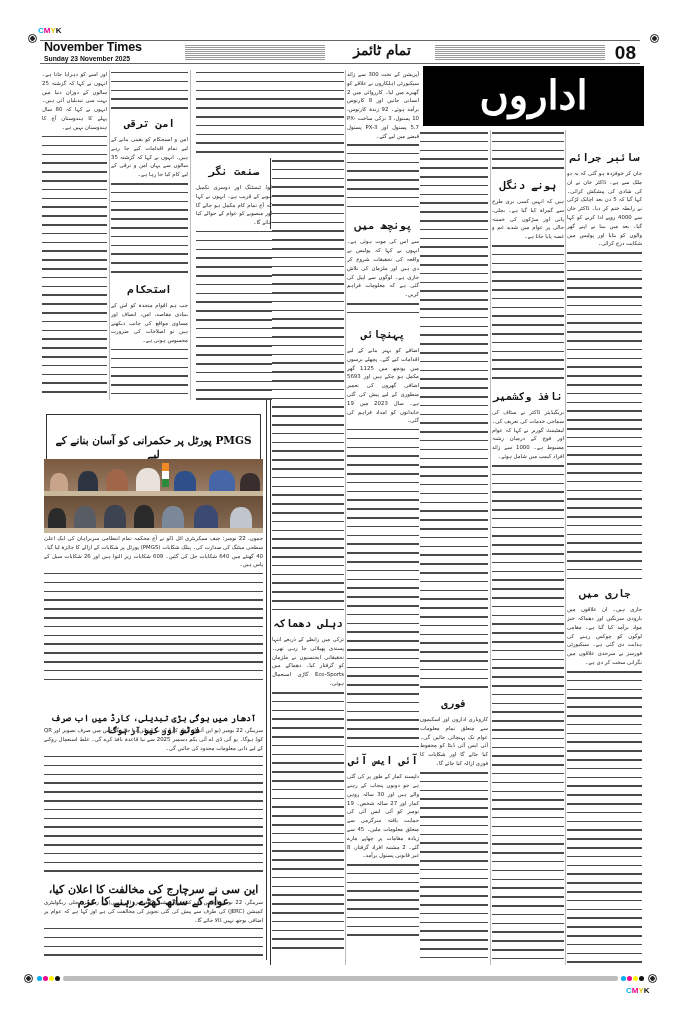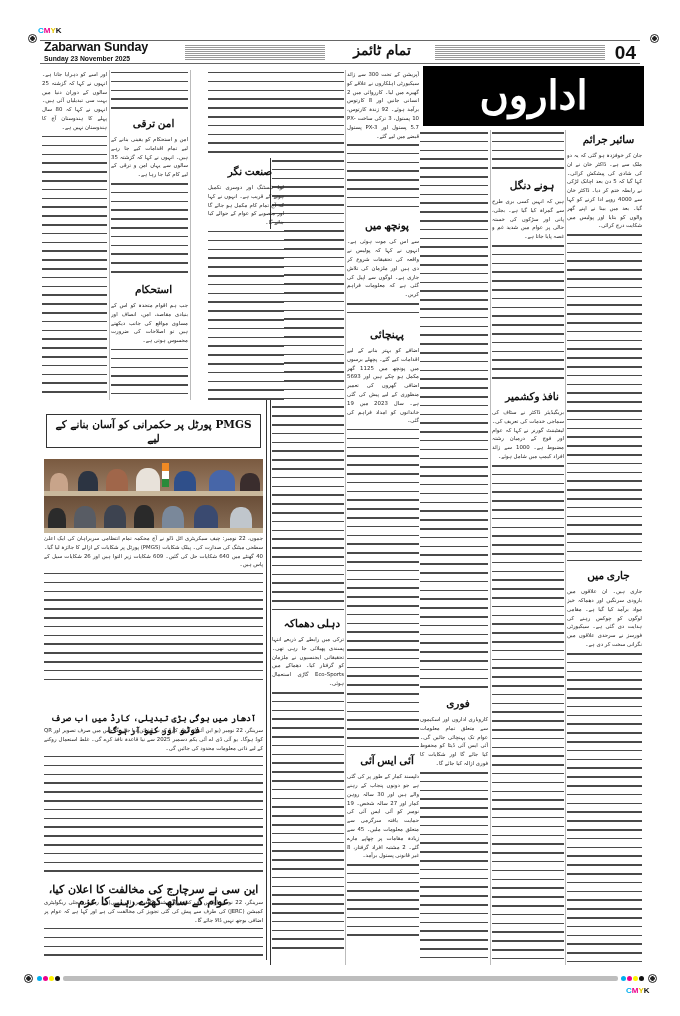--- a/index.html
+++ b/index.html
@@ -21,28 +21,28 @@
   .mast-ur { position: absolute; left: 292px; top: 1px; width: 100px; text-align: center; font-family: "DejaVu Serif", serif; font-weight: bold; font-size: 14px; direction: rtl; color: #111; }
   .page-num { position: absolute; right: 4px; top: 1px; font-family: "Liberation Sans", sans-serif; font-weight: bold; font-size: 19px; line-height: 22px; color: #111; }
 
   
   .banner { position: absolute; left: 423px; top: 66px; width: 221px; height: 60px; background: #000; color: #fff; text-align: center; font-family: "DejaVu Serif", serif; font-weight: bold; font-size: 40px; line-height: 58px; direction: rtl; }
 
   
   .col { position: absolute; overflow: hidden; }
   .col-rule { position: absolute; width: 1px; background: #bbb; }
   .text-block { direction: rtl; text-align: justify; font-family: "DejaVu Sans", sans-serif; font-size: 5.4px; line-height: 8.8px; color: #222; }
-  .sub-head { direction: rtl; text-align: center; font-family: Liberation Serif, serif; font-weight: bold; font-size: 10.5px; line-height: 16px; color: #111; margin: 6px 0 3px; padding-left: 8px; }
+  .sub-head { direction: rtl; text-align: center; font-family: Liberation Mono, monospace; font-weight: bold; font-size: 10.5px; line-height: 16px; color: #111; margin: 6px 0 3px; }
 
   .fake-lines { background: repeating-linear-gradient(#fff 0 2px, #4a4a4a 2px 3.5px, #fff 3.5px 8.8px); }
 
   
   .story-box { position: absolute; left: 40px; top: 400px; width: 227px; height: 560px; border-right: 1px solid #333; }
   .box-head { direction: rtl; text-align: center; font-family: "DejaVu Serif", serif; font-weight: bold; color: #111; }
-  .pmgs-head { position: absolute; left: 6px; top: 14px; width: 215px; border: 1px solid #333; padding: 2px 2px; }
+  .pmgs-head { position: absolute; left: 6px; top: 14px; width: 215px; border: 1px solid #333; padding: 18px 2px; }
   .pmgs-head .h1 { font-size: 10.5px; line-height: 14px; }
   .pmgs-head .h2 { font-size: 10px; line-height: 14px; }
   .photo { position: absolute; left: 44px; top: 459px; width: 219px; height: 74px; overflow: hidden; background: #8a6e55; }
   .photo-row { position: absolute; left: 0; width: 100%; }
   .person { position: absolute; border-radius: 45% 45% 10% 10%; }
   .table-band { position: absolute; left: 0; width: 100%; height: 5px; background: #c9b89c; }
 
   .footer-bar { position: absolute; left: 50px; top: 976px; width: 580px; height: 5px; background: #bdbdbd; border-radius: 2px; }
   .dot { position: absolute; width: 5px; height: 5px; border-radius: 50%; top: 976px; }
 </style>
@@ -50,40 +50,40 @@
 <body>
 
 <div class="reg-mark" style="left:28px; top:34px;"></div>
 <div class="reg-mark" style="left:650px; top:34px;"></div>
 <div class="cmyk-label" style="left:38px; top:26px;">
   <span class="c">C</span><span class="m">M</span><span class="k" style="color:#e6c800">Y</span><span class="k">K</span>
 </div>
 
 <div class="masthead">
   <div class="mast-en">
-    <div class="mast-title">Zabarwan Sunday</div>
+    <div class="mast-title">November Times</div>
     <div class="mast-date">Sunday 23 November 2025</div>
   </div>
   <div class="mast-lines l"></div>
   <div class="mast-ur">تمام ٹائمز</div>
   <div class="mast-lines r"></div>
-  <div class="page-num">04</div>
+  <div class="page-num">08</div>
 </div>
 
 <div class="banner">اداروں</div>
 
 <div class="col-rule" style="left:109px; top:70px; height:330px;"></div>
 <div class="col-rule" style="left:190px; top:70px; height:330px;"></div>
 <div class="col-rule" style="left:270px; top:70px; height:895px; background:#333;"></div>
 <div class="col-rule" style="left:345px; top:70px; height:895px;"></div>
 <div class="col-rule" style="left:490px; top:130px; height:835px;"></div>
 <div class="col-rule" style="left:565px; top:130px; height:835px;"></div>
 
 <div class="col" style="left:567px; top:130px; width:75px; height:835px;">
-  <div class="sub-head" style="margin-top:2px;">سائبر جرائم</div>
+  <div class="sub-head" style="margin-top:20px;">سائبر جرائم</div>
   <div class="text-block">جان کر خوفزدہ ہو گئی کہ یہ دو ملک سے ہے۔ ڈاکٹر خان نے ان کی شادی کی پیشکش کرائی۔ کہا گیا کہ 5 دن بعد اچانک لڑکی نے رابطہ ختم کر دیا۔ ڈاکٹر خان سے 4000 روپے ادا کرنے کو کہا گیا۔ بعد میں بینا نے اپنے گھر والوں کو بتایا اور پولیس میں شکایت درج کرائی۔</div>
   <div class="fake-lines" style="height:330px; margin-top:2px;"></div>
   <div class="sub-head">جاری میں</div>
   <div class="text-block">جاری ہیں۔ ان علاقوں میں بارودی سرنگیں اور دھماکہ خیز مواد برآمد کیا گیا ہے۔ مقامی لوگوں کو چوکس رہنے کی ہدایت دی گئی ہے۔ سیکیورٹی فورسز نے سرحدی علاقوں میں نگرانی سخت کر دی ہے۔</div>
   <div class="fake-lines" style="height:320px; margin-top:2px;"></div>
 </div>
 
 <div class="col" style="left:492px; top:130px; width:72px; height:835px;">
   <div class="fake-lines" style="height:42px;"></div>
   <div class="sub-head">ہونے دنگل</div>
@@ -115,21 +115,21 @@
   <div class="fake-lines" style="height:80px; margin-top:2px;"></div>
 </div>
 
 <div class="col" style="left:272px; top:70px; width:72px; height:895px;">
   <div class="fake-lines" style="height:540px;"></div>
   <div class="sub-head">دہلی دھماکہ</div>
   <div class="text-block">ترکی میں رابطے کے ذریعے انتہا پسندی پھیلائی جا رہی تھی۔ تحقیقاتی ایجنسیوں نے ملزمان کو گرفتار کیا۔ دھماکے میں Eco-Sports گاڑی استعمال ہوئی۔</div>
   <div class="fake-lines" style="height:260px; margin-top:2px;"></div>
 </div>
 
-<div class="col" style="left:208px; top:70px; width:76px; height:330px;">
+<div class="col" style="left:196px; top:70px; width:76px; height:330px;">
   <div class="fake-lines" style="height:88px;"></div>
   <div class="sub-head">صنعت نگر</div>
   <div class="text-block">لوڈ ٹیسٹنگ اور دوسری تکمیل ہونے کے قریب ہے۔ انہوں نے کہا کہ آج تمام کام مکمل ہو جائے گا اور منصوبے کو عوام کے حوالے کیا جائے گا۔</div>
   <div class="fake-lines" style="height:180px; margin-top:2px;"></div>
 </div>
 
 <div class="col" style="left:111px; top:70px; width:77px; height:330px;">
   <div class="fake-lines" style="height:40px;"></div>
   <div class="sub-head">امن ترقی</div>
   <div class="text-block">امن و استحکام کو یقینی بنانے کے لیے تمام اقدامات کیے جا رہے ہیں۔ انہوں نے کہا کہ گزشتہ 35 سالوں سے یہاں امن و ترقی کے لیے کام کیا جا رہا ہے۔</div>

